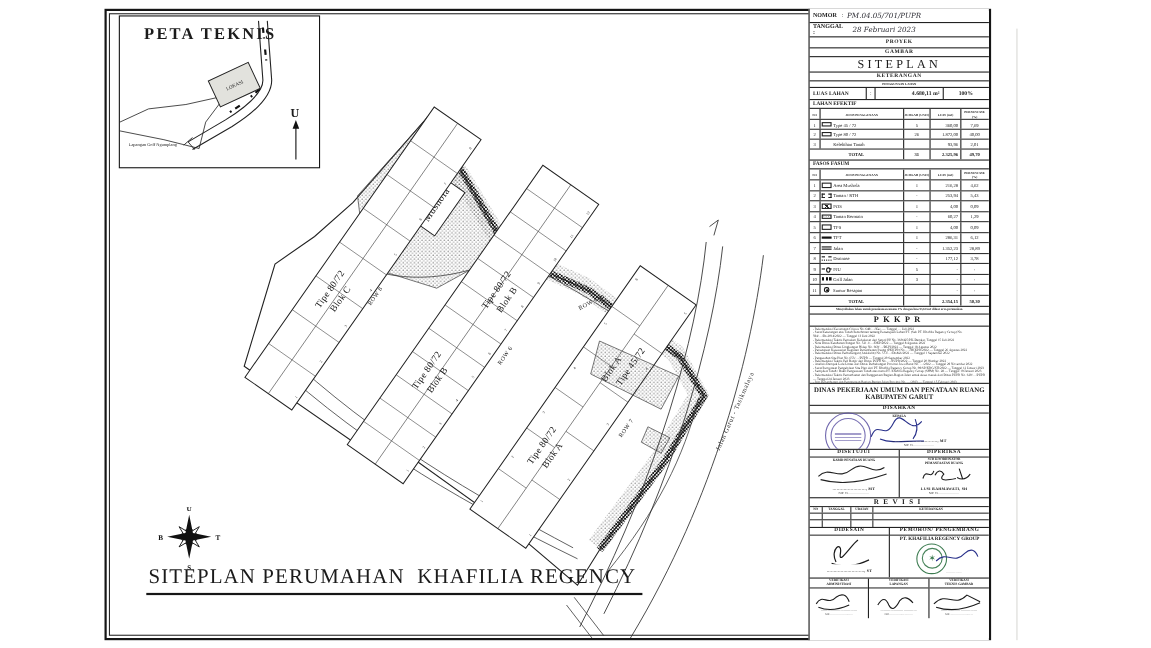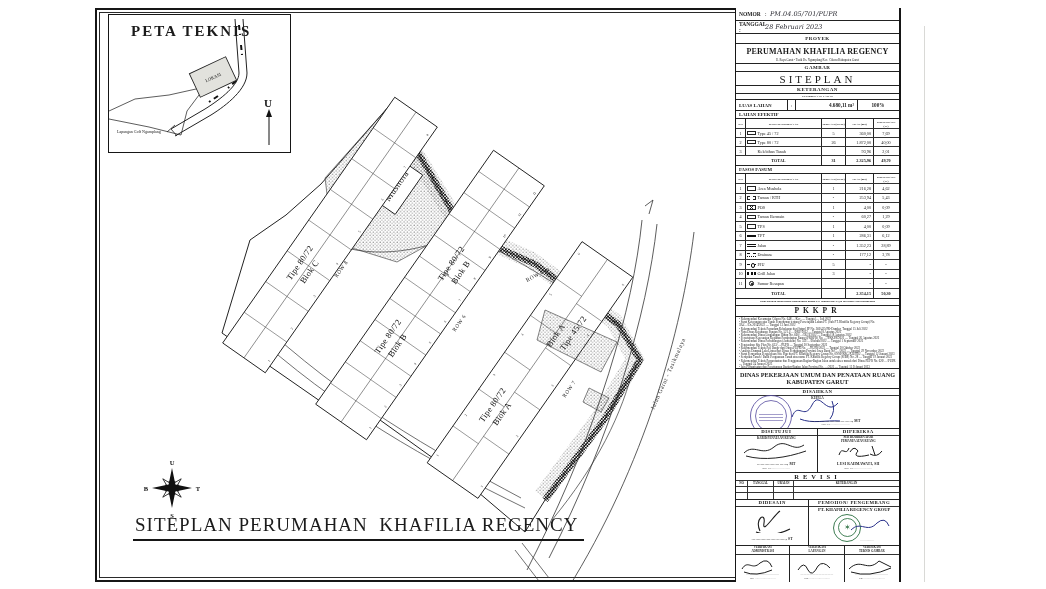--- a/index.html
+++ b/index.html
@@ -309,27 +309,23 @@
 
   <div class="tb">
 
     <div class="tb-sec row-nomor flexr">
       <span class="lab">NOMOR</span>
       <span style="width:5px">:</span>
       <span class="val hand">PM.04.05/701/PUPR</span>
     </div>
     <div class="tb-sec row-nomor flexr">
       <span class="lab">TANGGAL :</span>
-      <span class="val hand" style="margin-left:0">28 Februari 2023</span>
+      <span class="val hand" style="margin-left:10px">28 Februari 2023</span>
     </div>
     <div class="tb-sec ctr hdr-label" style="height:10px">PROYEK</div>
-    <div class="tb-sec" style="height:20px; text-align:center; padding-top:3px">
-      <div class="proj-name">PERUMAHAN KHAFILIA REGENCY</div>
-      <div class="proj-addr">Jl. Raya Garut - Tasik Ds. Ngamplang Kec. Cilawu Kabupaten Garut</div>
-    </div>
     <div class="tb-sec ctr hdr-label" style="height:8px">GAMBAR</div>
     <div class="tb-sec ctr big-title" style="height:14px">SITEPLAN</div>
     <div class="tb-sec ctr hdr-label" style="height:8px">KETERANGAN</div>
     <div class="tb-sec ctr" style="height:6px; font-size:2.8px; font-weight:bold">PENGGUNAAN LAHAN</div>
 
     <div class="tb-sec flexr" style="height:11px">
       <span class="cell" style="width:52px; padding-left:3px; font-size:5px; font-weight:bold">LUAS LAHAN</span>
       <span class="cell" style="width:8px; justify-content:center; font-size:5px">:</span>
       <span class="cell" style="width:62px; justify-content:flex-end; padding-right:3px; font-size:5.2px; font-weight:bold">4.680,11 m²</span>
       <span class="cell" style="width:40px; justify-content:center; font-size:5.2px; font-weight:bold">100%</span>

